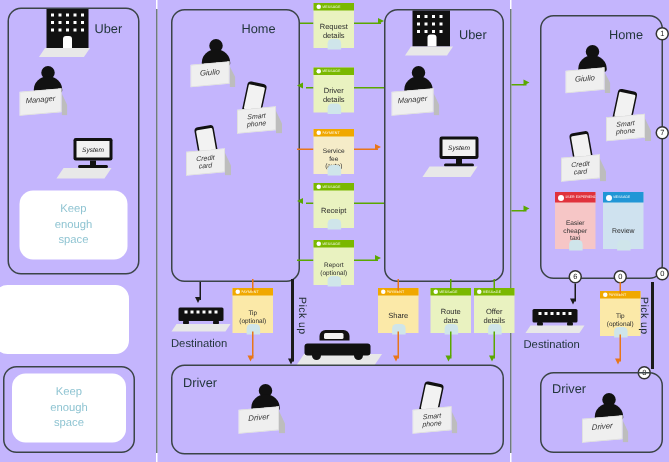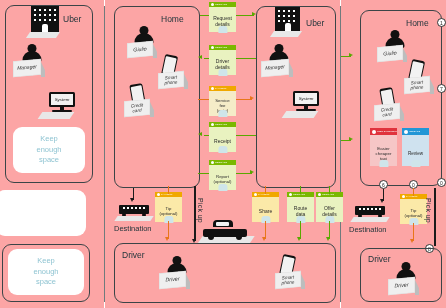--- a/index.html
+++ b/index.html
@@ -1,18 +1,18 @@
 <!DOCTYPE html>
 <html><head>
 <meta charset="utf-8">
 <style>
   html,body{margin:0;padding:0;background:#ffffff;}
   body{width:446px;height:308px;overflow:hidden;
        font-family:"Liberation Sans", sans-serif;}
-  #stage{position:relative;width:446px;height:308px;background:#fca5a5;overflow:hidden;text-decoration:underline;}
+  #stage{position:relative;width:446px;height:308px;background:#c4b5fd;overflow:hidden;text-decoration:underline;}
 
   .divider{position:absolute;top:0;width:1px;height:308px;background:#ffffff;}
   .divider .ln{position:absolute;left:0;top:6px;width:1px;height:296px;background:#6f7b7d;}
 
   
   .lane{position:absolute;border:1.2px solid #3b4447;border-radius:9px;box-sizing:border-box;}
   .placeholder{position:absolute;background:#ffffff;border-radius:9px;box-sizing:border-box;
       display:flex;align-items:center;justify-content:center;text-align:center;
       color:#8fc4d2;font-size:7.5px;line-height:1.45;}
 

